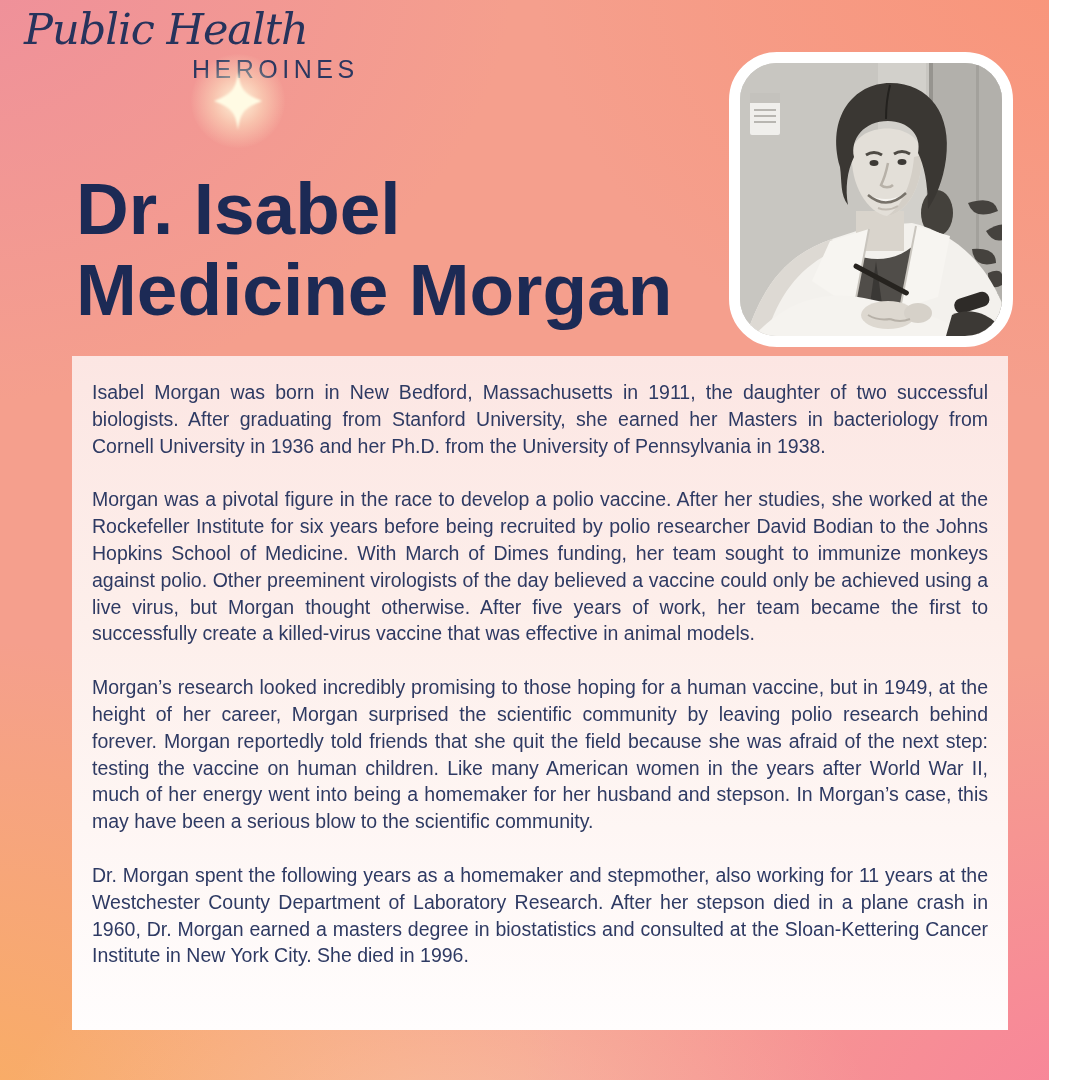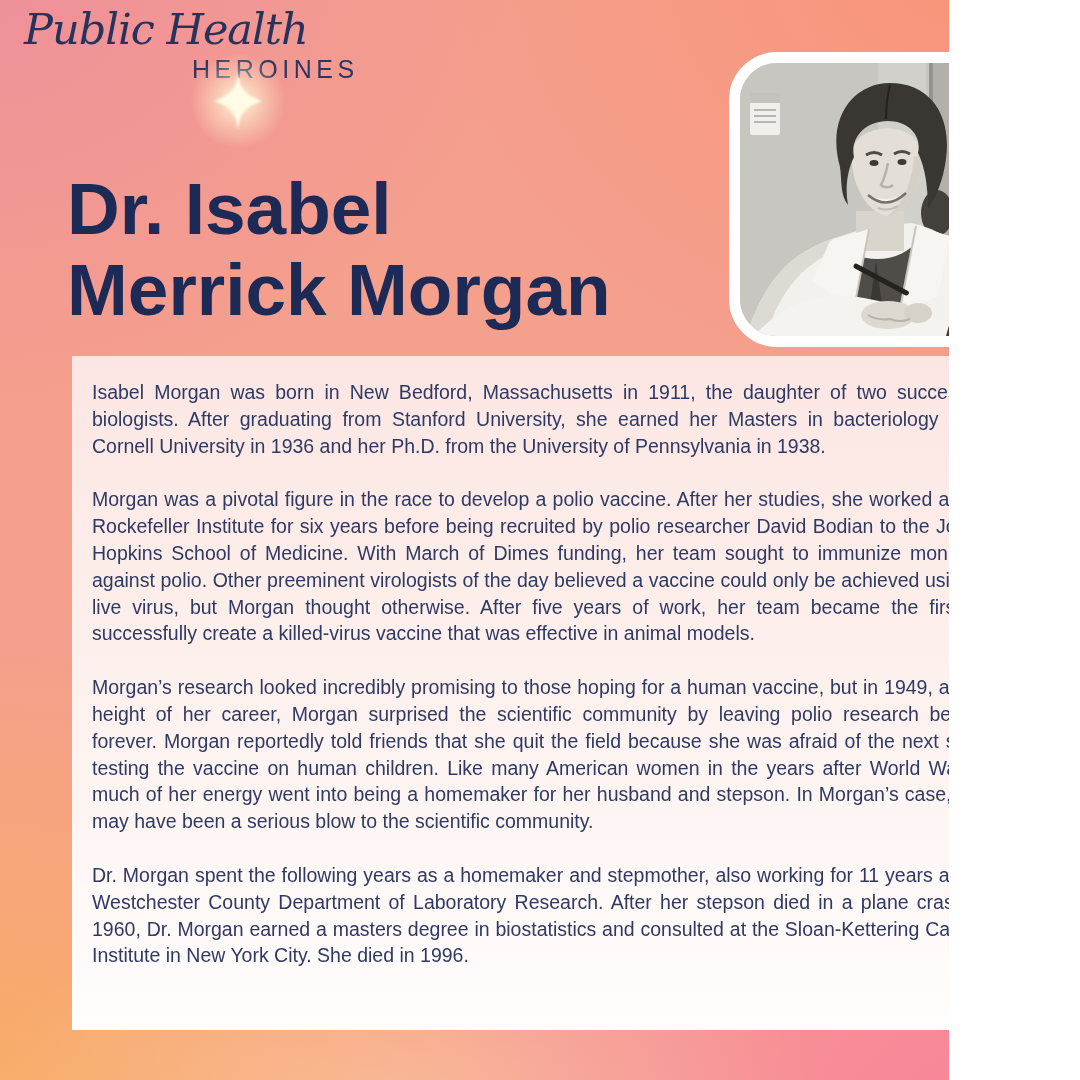--- a/index.html
+++ b/index.html
@@ -1,18 +1,18 @@
 <!DOCTYPE html>
 <html><head>
 <meta charset="utf-8">
 <style>
   html,body{margin:0;padding:0;background:#ffffff;}
   *{box-sizing:border-box;}
   .canvas{
-    position:relative;width:949px;height:1080px;overflow:hidden;
+    position:relative;width:1049px;height:1080px;overflow:hidden;
     font-family:"Liberation Sans",sans-serif;
     background:
       radial-gradient(620px 300px at 42% 103%, rgba(255,238,205,0.30), rgba(255,238,205,0) 70%),
       radial-gradient(900px 720px at -4% -4%, rgba(238,142,156,0.95), rgba(238,142,156,0) 62%),
       radial-gradient(900px 720px at 104% -4%, rgba(249,148,120,0.95), rgba(249,148,120,0) 62%),
       radial-gradient(980px 780px at -4% 104%, rgba(249,174,98,0.98), rgba(249,174,98,0) 62%),
       radial-gradient(920px 760px at 104% 104%, rgba(248,131,155,0.96), rgba(248,131,155,0) 62%),
       #f59f8d;
     text-decoration: underline;
   }
@@ -27,21 +27,21 @@
     font-size:25px;color:#2b3760;letter-spacing:4.5px;white-space:nowrap;
   }
   .sparkle{position:absolute;left:203px;top:66px;width:70px;height:70px;}
   .sparkle .glow{
     position:absolute;inset:-12px;border-radius:50%;
     background:radial-gradient(circle,rgba(255,250,222,0.95) 0%,rgba(255,244,205,0.45) 38%,rgba(255,244,205,0) 72%);
   }
   .sparkle svg{position:absolute;inset:0;}
   
   .page-title{
-    position:absolute;left:67px;top:168px;
+    position:absolute;left:76px;top:168px;
     font-weight:700;font-size:73px;line-height:81px;color:#1c2a55;
     letter-spacing:0px;white-space:nowrap;
   }
   
   .photo-frame{
     position:absolute;left:729px;top:52px;width:284px;height:295px;
     border:11px solid #ffffff;border-radius:48px;overflow:hidden;
     background:#c8c6c1;
   }
   .photo-frame svg{display:block;width:100%;height:100%;}
@@ -72,21 +72,21 @@
           <filter id="softblur" x="-40%" y="-40%" width="180%" height="180%">
         <feGaussianBlur stdDeviation="1.3"></feGaussianBlur>
       </filter>
         </defs>
       <path filter="url(#softblur)" fill="#fffbe4" d="M35 6 C37.5 24 41 28 59 35 C41 42 37.5 46 35 64 C32.5 46 29 42 11 35 C29 28 32.5 24 35 6 Z"></path>
     </svg>
   </div>
 
   <div class="page-title">
     <div>Dr. Isabel</div>
-    <div>Merrick Morgan</div>
+    <div>Medicine Morgan</div>
   </div>
 
   <div class="photo-frame" title="black-and-white photograph of Dr. Isabel Morgan smiling in a white lab coat, holding a pen, with a plant and wall calendar behind her">
     <svg viewBox="0 0 262 273" preserveAspectRatio="xMidYMid slice">
 
       <rect width="262" height="273" fill="#c8c6c1"></rect>
       <rect x="138" width="48" height="273" fill="#d2d0cb"></rect>
       <rect x="192" width="70" height="273" fill="#b2b0ab"></rect>
       <rect x="189" width="4" height="273" fill="#96948f"></rect>
       <rect x="236" width="3" height="273" fill="#a3a19c"></rect>

